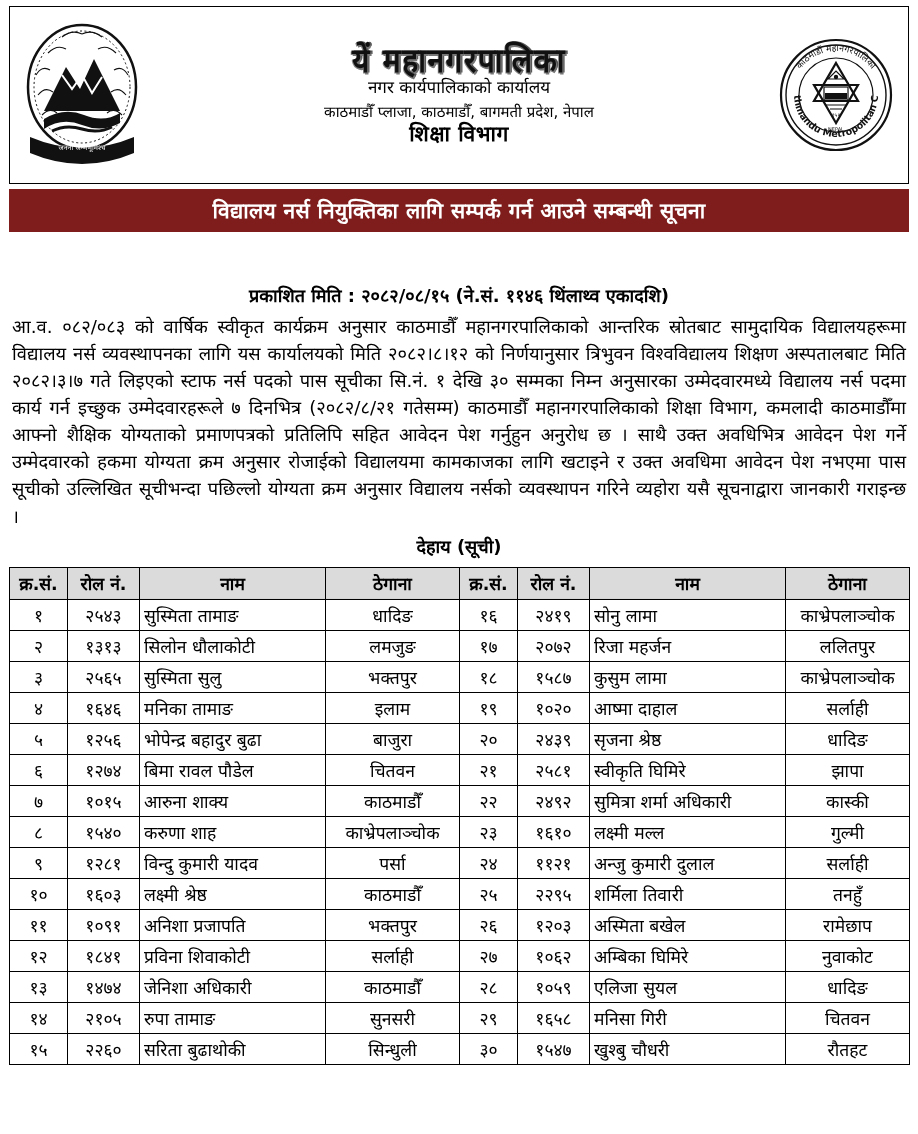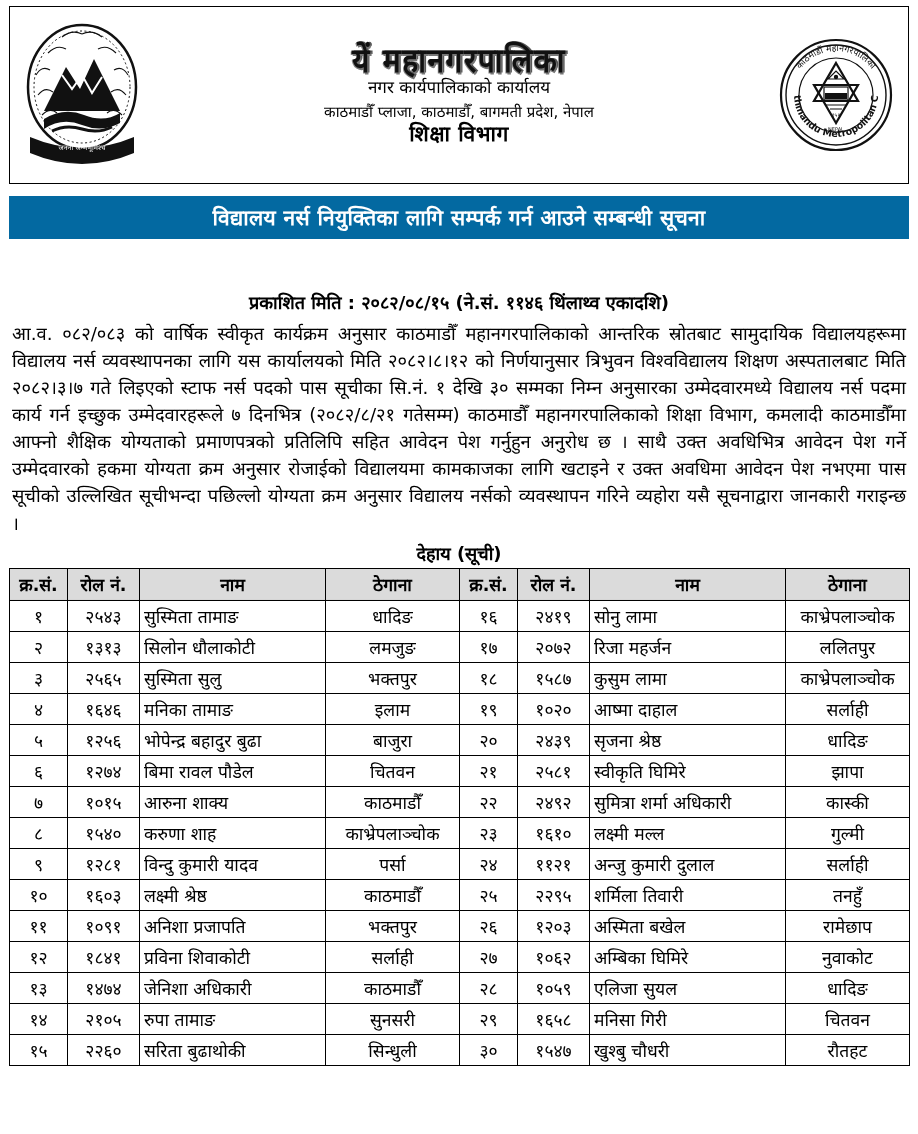--- a/index.html
+++ b/index.html
@@ -60,22 +60,22 @@
     color: #111;
     text-shadow: 1.2px 1.2px 0 #777, 2.2px 0 0 #555, -0.8px 0.6px 0 #888;
     transform: scaleY(1.12);
   }
   .org-sub1 { font-size: 17px; margin-bottom: 9px; }
   .org-sub2 { font-size: 15px; margin-bottom: 4px; }
   .org-dept { font-size: 21px; font-weight: bold; letter-spacing: 0.5px; }
 
   
   .title-bar {
-    margin-top: 12px;
-    background: #0369a1;
+    margin-top: 5px;
+    background: #7f1d1d;
     color: #fff;
     text-align: center;
     font-size: 21px;
     font-weight: bold;
     padding: 7px 4px 8px 4px;
     letter-spacing: 0.3px;
   }
 
   
   .pub-date {
@@ -94,21 +94,21 @@
     text-align-last: left;
     padding: 0 3px;
     word-spacing: 0.5px;
   }
   .body-text p { margin: 0; }
 
   .dehaya {
     text-align: center;
     font-size: 18px;
     font-weight: bold;
-    padding: 4px 0 3px 0;
+    padding: 4px 0 9px 0;
   }
 
   
   table.list {
     width: 100%;
     border-collapse: collapse;
     table-layout: fixed;
     font-size: 17.5px;
   }
   table.list th, table.list td {

